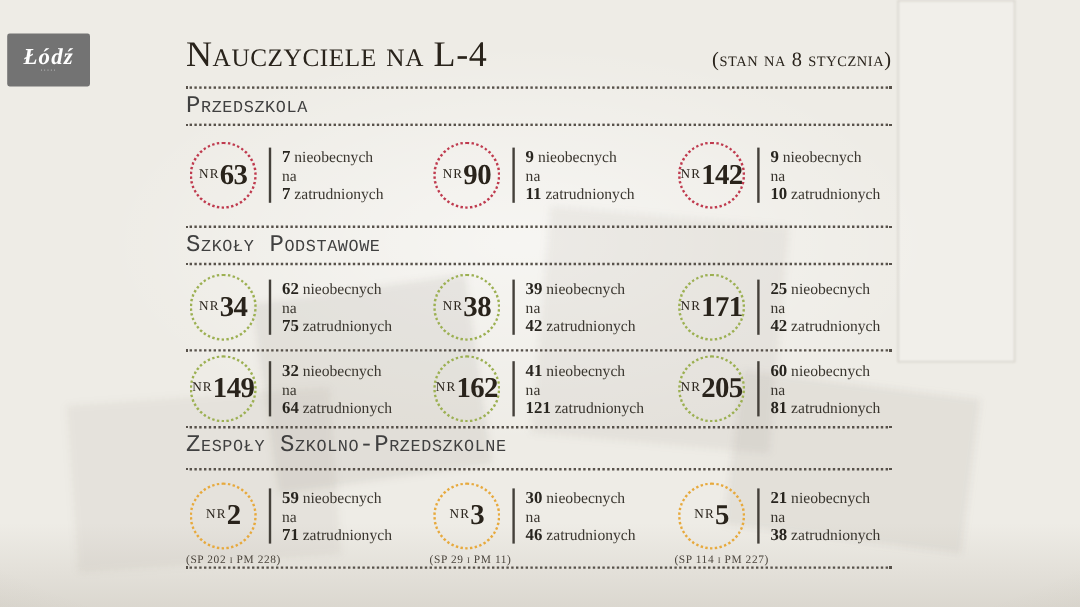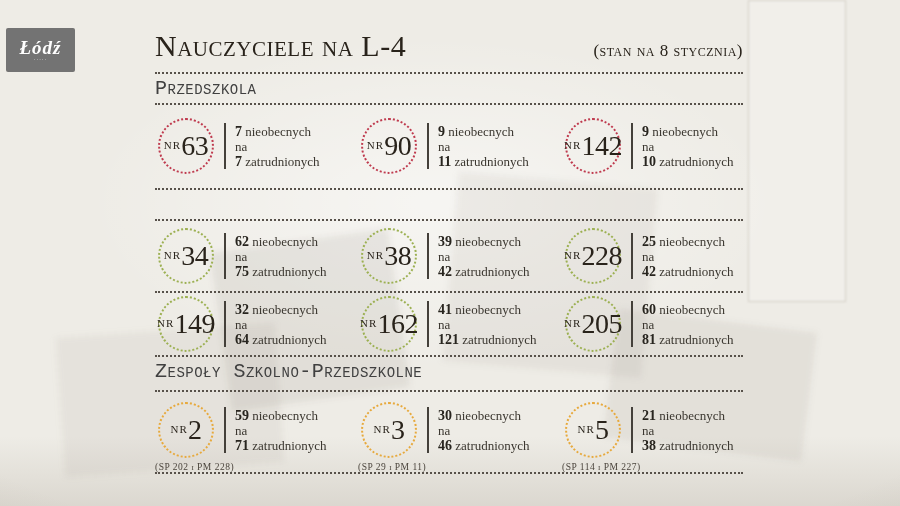--- a/index.html
+++ b/index.html
@@ -35,21 +35,21 @@
   .row1{top:82px;height:76px}.row2a{top:199px;height:62px}.row2b{top:268px;height:60px}
   .row3{top:370px;height:90px;padding-top:4px;}
 
   .it{display:flex;align-items:center;position:relative;height:100%;}
   .row3 .it{height:60px;}
   .bdg{flex:0 0 auto;width:52px;height:52px;margin-left:3px;border:2px dotted #999;border-radius:50%;display:flex;flex-direction:row;align-items:center;justify-content:center;}
   .c-red  .bdg{border-color:#bf3a4e;}
   .c-green .bdg{border-color:#9cb052;}
   .c-gold .bdg{border-color:#e7a93c;}
   .bdg .nr{font-size:11px;letter-spacing:1px;color:#2b251d;line-height:11px;margin-bottom:1px;}
-  .bdg .num{font-size:28px;line-height:24px;color:#29231b;letter-spacing:-0.5px;}
+  .bdg .num{font-size:24px;line-height:24px;color:#29231b;letter-spacing:-0.5px;font-weight:bold;}
 
   .vd{flex:0 0 auto;width:2px;height:46px;background:#44403a;margin:0 9px 0 10px;}
   .st{font-family:Liberation Serif, serif;font-size:13px;line-height:15px;color:#3a362f;}
   .st b{font-size:14px;color:#28251f;}
   .cap{position:absolute;left:0;top:62px;font-size:9.5px;letter-spacing:0.5px;color:#4a443c;font-variant:small-caps;white-space:nowrap;}
 </style>
 </head>
 <body>
 
 <div class="page">
@@ -111,20 +111,21 @@
         <div class="vd"></div>
         <div class="st">
           <div><b>9</b> <span>nieobecnych</span></div>
           <div>na</div>
           <div><b>10</b> <span>zatrudnionych</span></div>
         </div>
       </div>
     </div>
 
     <div class="hr hr3"></div>
+    <div class="h2 h2b sc">Szkoły Podstawowe</div>
     <div class="hr hr4"></div>
 
     <div class="row row2a c-green">
       <div class="it">
         <div class="bdg">
           <span class="nr sc">NR</span>
           <span class="num">34</span>
         </div>
         <div class="vd"></div>
         <div class="st">
@@ -141,21 +142,21 @@
         <div class="vd"></div>
         <div class="st">
           <div><b>39</b> <span>nieobecnych</span></div>
           <div>na</div>
           <div><b>42</b> <span>zatrudnionych</span></div>
         </div>
       </div>
       <div class="it">
         <div class="bdg">
           <span class="nr sc">NR</span>
-          <span class="num">228</span>
+          <span class="num">171</span>
         </div>
         <div class="vd"></div>
         <div class="st">
           <div><b>25</b> <span>nieobecnych</span></div>
           <div>na</div>
           <div><b>42</b> <span>zatrudnionych</span></div>
         </div>
       </div>
     </div>
 

